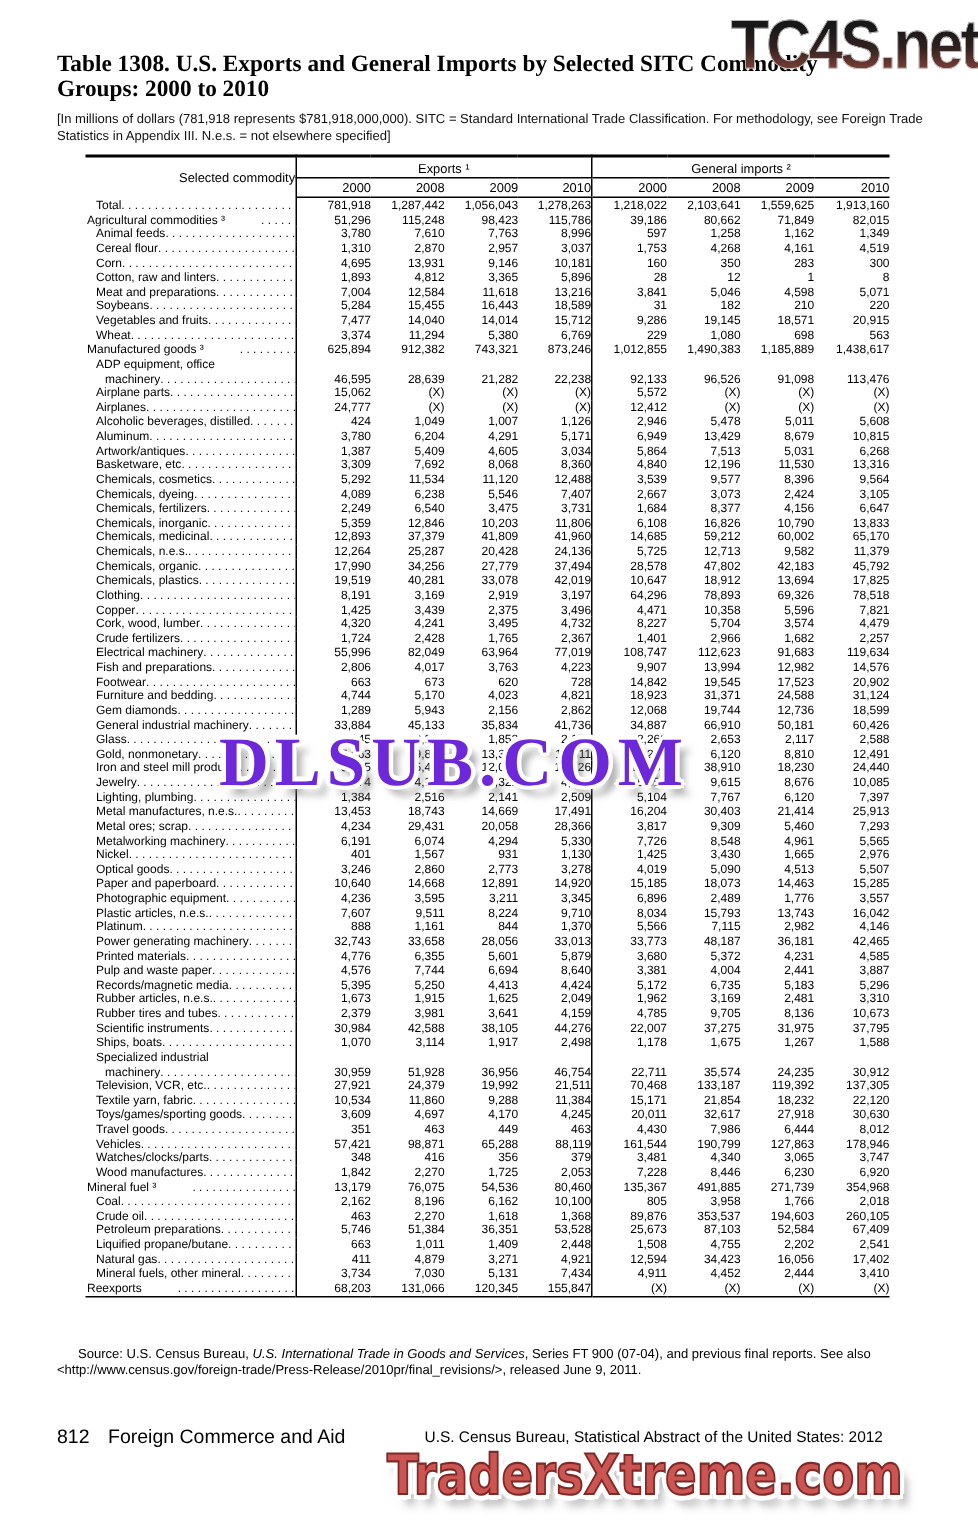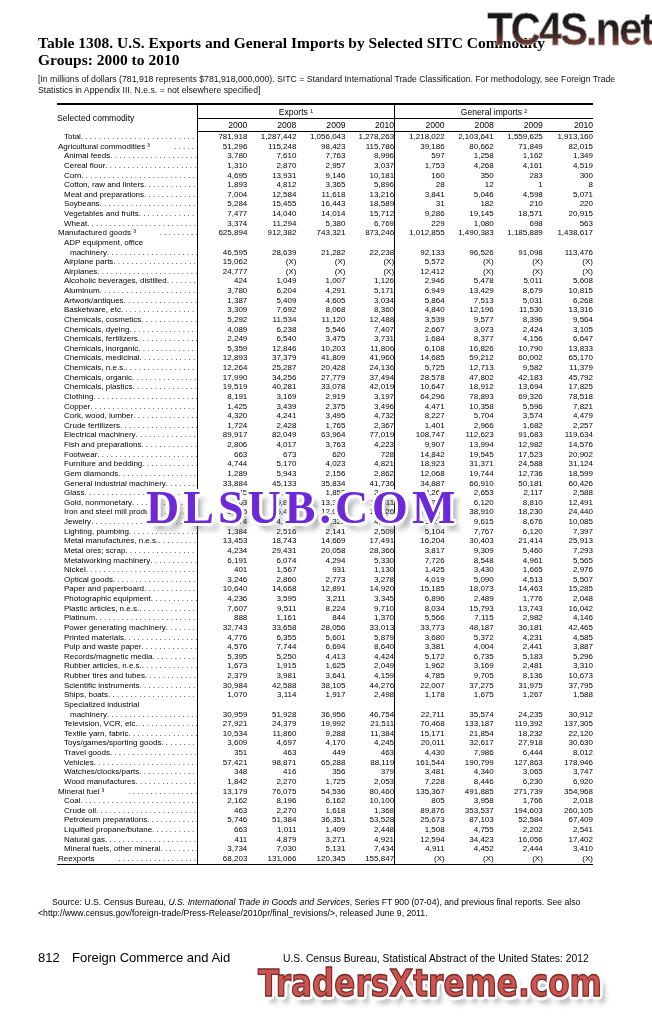--- a/index.html
+++ b/index.html
@@ -8,21 +8,21 @@
 
   
   .title{position:absolute;left:38px;top:34px;width:530px;
          font-family:"Liberation Serif",serif;font-weight:bold;font-size:15.5px;line-height:17px;}
   .note{position:absolute;left:38px;top:74px;width:578px;font-size:8.7px;line-height:10.6px;color:#111;}
 
   
   table.t{position:absolute;left:57px;top:103px;width:536px;border-collapse:collapse;table-layout:fixed;
           border-top:2px solid #000;border-bottom:1.5px solid #000;font-size:8px;}
   table.t th,table.t td{padding:0;font-weight:normal;}
-  .stub{border-right:1px solid #000;text-align:left;vertical-align:middle;font-size:8.6px;}
+  .stub{border-right:1px solid #000;text-align:right;vertical-align:middle;font-size:8.6px;}
   .grp-h{border-bottom:1px solid #000;text-align:center;font-size:8.6px;height:13px;vertical-align:middle;margin-left:48px;}
   .grp{border-left:1px solid #000;}
   th.year{text-align:right;padding-right:9px;font-size:8.6px;height:12px;vertical-align:middle;
           border-bottom:1.5px solid #000;}
   td.lblcell{border-right:1px solid #000;overflow:hidden;}
   td.num{text-align:right;padding-right:3px;vertical-align:bottom;}
   tbody tr{height:9.62px;}
   tbody td{line-height:9.62px;vertical-align:bottom;}
   tr.bold td{font-weight:normal;}
   .lw{display:flex;align-items:baseline;overflow:hidden;}
@@ -600,21 +600,21 @@
           <td class="num">1,682</td>
           <td class="num">2,257</td>
         </tr>
         <tr>
           <td class="lblcell ind1">
             <div class="lw">
               <span class="tx">Electrical machinery</span>
               <span class="dots"></span>
             </div>
           </td>
-          <td class="num">89,917</td>
+          <td class="num">55,996</td>
           <td class="num">82,049</td>
           <td class="num">63,964</td>
           <td class="num">77,019</td>
           <td class="num grp">108,747</td>
           <td class="num">112,623</td>
           <td class="num">91,683</td>
           <td class="num">119,634</td>
         </tr>
         <tr>
           <td class="lblcell ind1">
@@ -879,21 +879,21 @@
               <span class="dots"></span>
             </div>
           </td>
           <td class="num">4,236</td>
           <td class="num">3,595</td>
           <td class="num">3,211</td>
           <td class="num">3,345</td>
           <td class="num grp">6,896</td>
           <td class="num">2,489</td>
           <td class="num">1,776</td>
-          <td class="num">2,048</td>
+          <td class="num">3,557</td>
         </tr>
         <tr>
           <td class="lblcell ind1">
             <div class="lw">
               <span class="tx">Plastic articles, n.e.s.</span>
               <span class="dots"></span>
             </div>
           </td>
           <td class="num">7,607</td>
           <td class="num">9,511</td>

